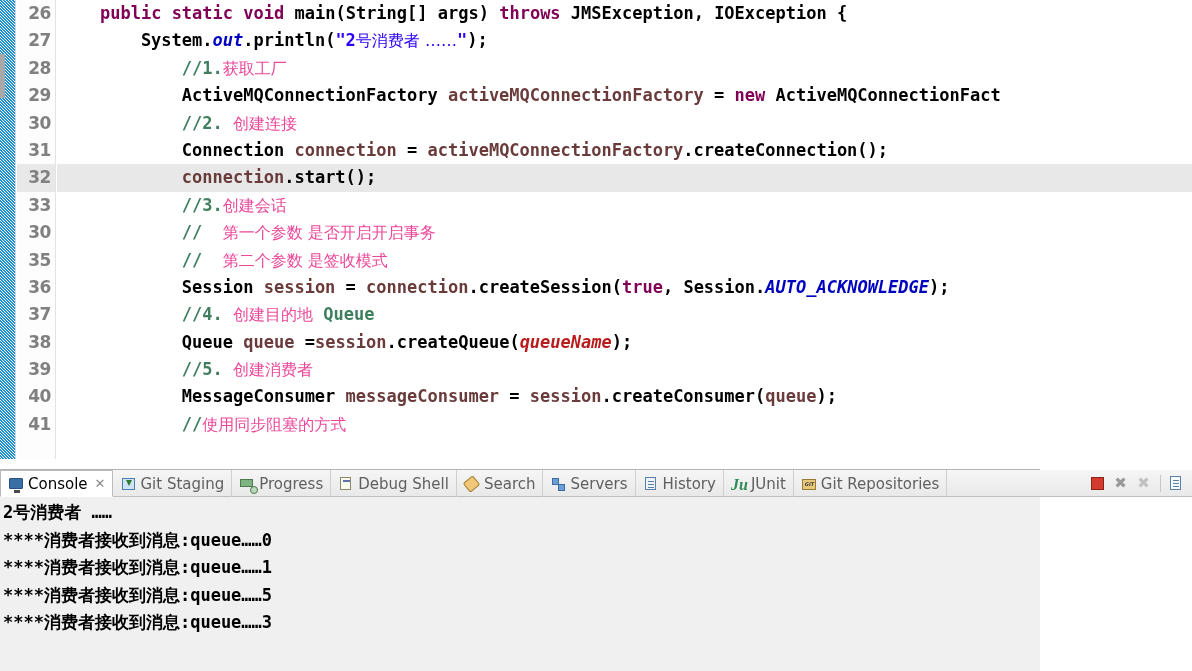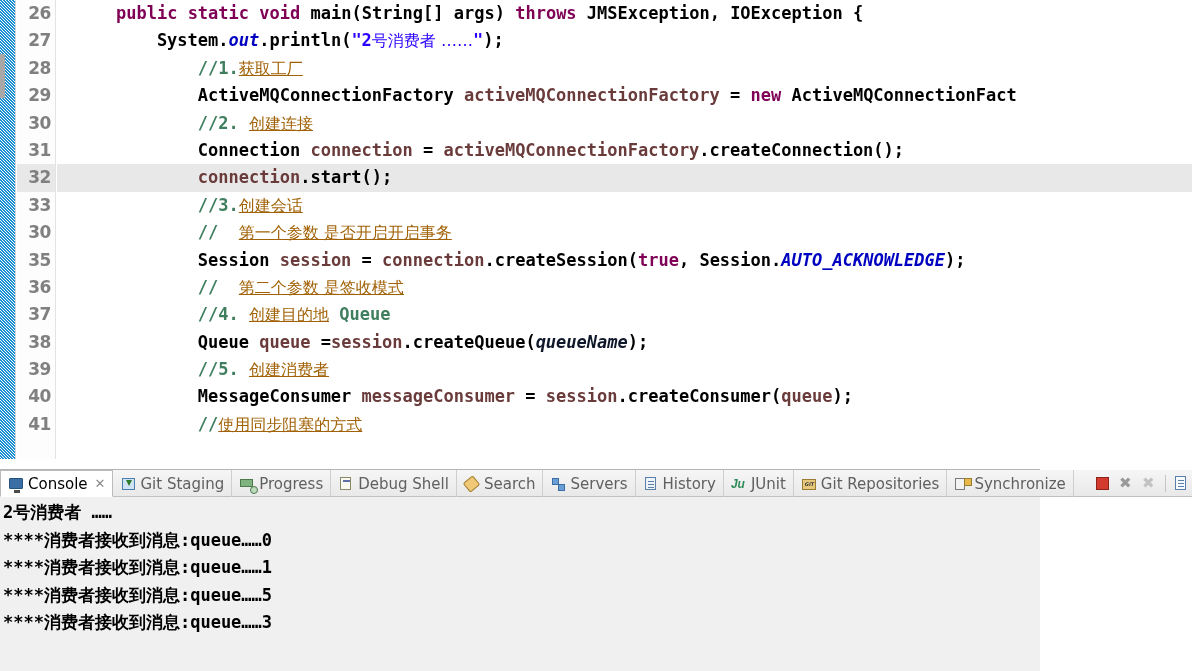--- a/index.html
+++ b/index.html
@@ -54,34 +54,34 @@
   .fold::before {
     content: ""; position: absolute; left: 2px; top: 4px;
     width: 6px; height: 1px; background: #7d7d7d;
   }
 
   .code {
     white-space: pre;
     font-family: "DejaVu Sans Mono", "Liberation Mono", monospace;
     font-size: 17px; font-weight: bold;
     line-height: 27.4px; color: #000000;
-    padding-left: 18px;
+    padding-left: 2px;
     height: 27.4px;
   }
   .row.hl { background: #e8e8e8; }
   .row.hl .code { background: #e8e8e8; }
 
   .kw   { color: #7f0055; }
   .str  { color: #2a00ff; }
   .cmt  { color: #3f7f5f; }
-  .fld  { color: #0f172a; font-style: italic; }
+  .fld  { color: #b91c1c; font-style: italic; }
   .sfld { color: #0000c0; font-style: italic; }
   .loc  { color: #6a3b3b; }
   .cjk  { font-family: "DejaVu Sans", "Liberation Sans", sans-serif; font-weight: normal; font-size: 16px; }
-  .cmt .cjk { color: #a16207; text-decoration: underline; }
+  .cmt .cjk { color: #ec4899; }
 
   
   #console-view {
     position: absolute; left: 0; top: 469px; width: 1040px; height: 212px;
     background: #f0f0f0;
     border-top: 1px solid #b4b4b4;
   }
 
   .tabbar {
     position: relative; height: 27px; width: 1192px;
@@ -137,21 +137,21 @@
   .i-prog { background:#7fb37f; border:1px solid #4c7a4c; width:13px; height:8px; position:absolute;left:1px;top:3px;}
   .i-prog::after{content:"";position:absolute;left:9px;top:6px;width:6px;height:6px;border:1px solid #4c7a4c;border-radius:50%;background:#bcd9bc;}
   .i-dbg { background:#fafaf0; border:1px solid #8a8a6a; width:11px; height:13px; position:absolute;left:2px;top:1px;}
   .i-dbg::after{content:"";position:absolute;left:2px;top:2px;width:7px;height:2px;background:#5f6fa8;}
   .i-search { position:absolute;left:1px;top:2px;width:13px;height:12px;background:#f0c878;border:1px solid #a07b2c;transform:rotate(-40deg);border-radius:2px;}
   .i-servers { position:absolute;left:2px;top:2px;width:12px;height:12px;}
   .i-servers::before{content:"";position:absolute;left:0;top:0;width:5px;height:5px;background:#6b9ed6;border:1px solid #3a6ea5;}
   .i-servers::after{content:"";position:absolute;left:6px;top:6px;width:5px;height:5px;background:#6b9ed6;border:1px solid #3a6ea5;}
   .i-hist { background:#eef3fa;border:1px solid #5a7fa8;width:11px;height:13px;position:absolute;left:2px;top:1px;}
   .i-hist::after{content:"";position:absolute;left:2px;top:3px;width:6px;height:1px;background:#5a7fa8;box-shadow:0 3px 0 #5a7fa8,0 6px 0 #5a7fa8;}
-  .i-junit { position:absolute;left:0;top:2px;width:16px;height:13px;font-size:12px;font-weight:bold;color:#2e8b57;line-height:13px;font-family:Liberation Sans, sans-serif;}
+  .i-junit { position:absolute;left:0;top:2px;width:16px;height:13px;font-size:16px;font-weight:bold;color:#2e8b57;line-height:13px;font-family:Liberation Serif, serif;}
   .i-gitrepo { background:#e8c87a;border:1px solid #9a7b32;width:14px;height:11px;position:absolute;left:1px;top:3px;}
   .i-gitrepo::after{content:"GIT";position:absolute;left:2px;top:1px;font-size:5px;color:#3a3a3a;font-weight:bold;}
   .i-sync { background:#f2f2f2;border:1px solid #7a7a7a;width:10px;height:12px;position:absolute;left:1px;top:2px;}
   .i-sync::after{content:"";position:absolute;left:8px;top:-1px;width:6px;height:6px;background:#e8b84b;border:1px solid #9a7b32;}
 
   .i-stop { width:13px;height:13px;background:#d43b2f;border:1px solid #8f2218;position:absolute;left:2px;top:2px;}
   .i-xgray { position:absolute;left:1px;top:1px;width:15px;height:15px;color:#9a9a9a;font-size:15px;font-weight:bold;line-height:15px;text-align:center;}
   .i-xgray2{ position:absolute;left:1px;top:1px;width:15px;height:15px;color:#c2c2c2;font-size:15px;font-weight:bold;line-height:15px;text-align:center;}
   .i-doc { background:#f7faff;border:1px solid #5a7fa8;width:11px;height:14px;position:absolute;left:1px;top:1px;}
   .i-doc::after{content:"";position:absolute;left:2px;top:3px;width:6px;height:1px;background:#5a7fa8;box-shadow:0 3px 0 #5a7fa8,0 6px 0 #5a7fa8;}
@@ -241,24 +241,24 @@
       <div class="row hl">
           <div class="code">            <span class="loc">connection</span>.start();</div>
         </div>
       <div class="row">
           <div class="code cmt">            //3.<span class="cjk">创建会话</span></div>
         </div>
       <div class="row">
           <div class="code cmt">            //  <span class="cjk">第一个参数 是否开启开启事务</span></div>
         </div>
       <div class="row">
+          <div class="code cmt">            //  <span class="cjk">第二个参数 是签收模式</span></div>
+        </div>
+      <div class="row">
           <div class="code">            Session <span class="loc">session</span> = <span class="loc">connection</span>.createSession(<span class="kw">true</span>, Session.<span class="sfld">AUTO_ACKNOWLEDGE</span>);</div>
-        </div>
-      <div class="row">
-          <div class="code cmt">            //  <span class="cjk">第二个参数 是签收模式</span></div>
         </div>
       <div class="row">
           <div class="code cmt">            //4. <span class="cjk">创建目的地</span> Queue</div>
         </div>
       <div class="row">
           <div class="code">            Queue <span class="loc">queue</span> =<span class="loc">session</span>.createQueue(<span class="fld">queueName</span>);</div>
         </div>
       <div class="row">
           <div class="code cmt">            //5. <span class="cjk">创建消费者</span></div>
         </div>
@@ -332,26 +332,20 @@
         <span>JUnit</span>
       </div>
 
       <div class="tab">
         <span class="ic">
             <i class="i-gitrepo"></i>
           </span>
         <span>Git Repositories</span>
       </div>
 
-      <div class="tab">
-        <span class="ic">
-            <i class="i-sync"></i>
-          </span>
-        <span>Synchronize</span>
-      </div>
 
       <div class="tab tb-spacer"></div>
 
       <div class="toolbar">
         <span class="tbtn">
             <i class="i-stop"></i>
           </span>
         <span class="tbtn">
             <i class="i-xgray">✖</i>
           </span>

